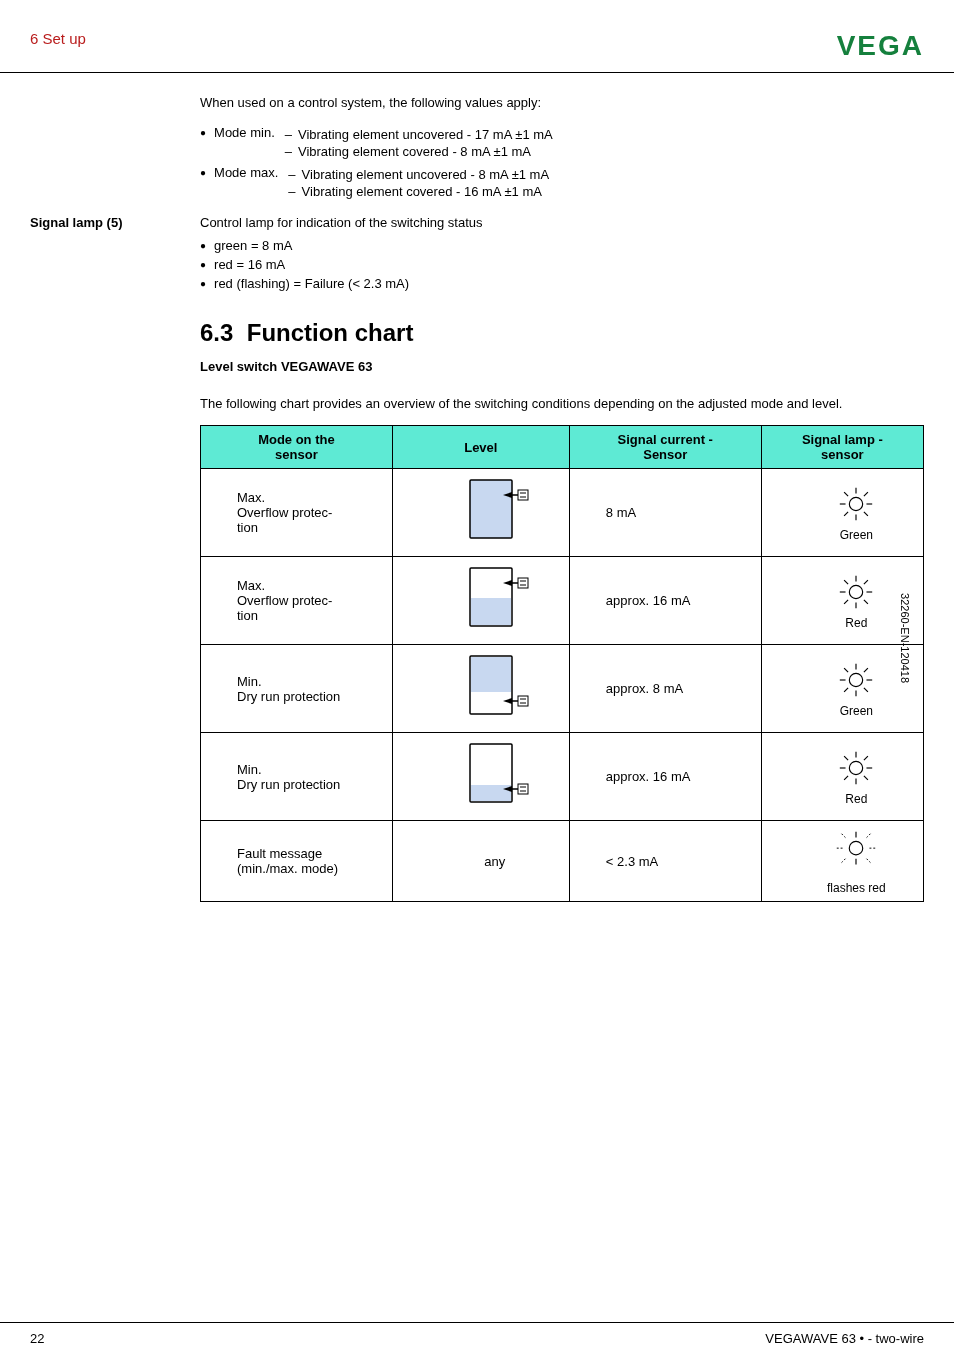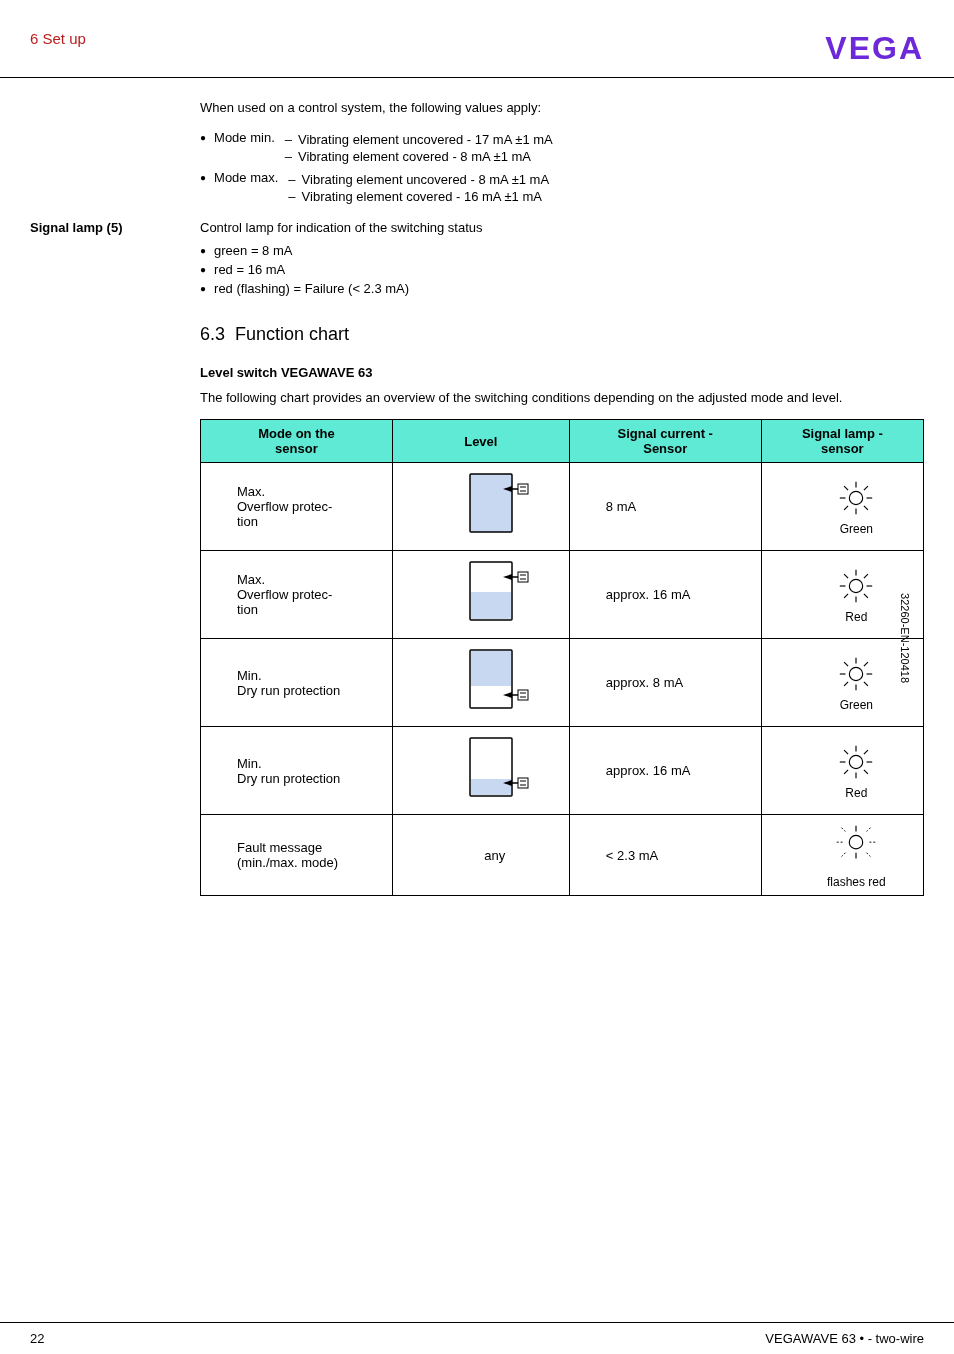--- a/index.html
+++ b/index.html
@@ -25,23 +25,23 @@
       align-items: flex-start;
       padding: 0 30px 10px 30px;
       border-bottom: 1.5px solid #000;
       margin-bottom: 20px;
     }
     .header-left {
       font-size: 15px;
       color: #b91c1c;
     }
     .logo {
-      font-size: 32px;
+      font-size: 28px;
       font-weight: 900;
-      color: #6d28d9;
+      color: #15803d;
       letter-spacing: 2px;
       font-family: Arial Black, Arial, sans-serif;
     }
     
     .content {
       padding: 0 30px 0 200px;
     }
     .intro-text {
       margin-bottom: 12px;
       line-height: 1.5;
@@ -89,28 +89,28 @@
       margin-left: -170px;
       font-weight: bold;
       font-size: 13px;
       padding-top: 0;
     }
     .signal-lamp-content {
       flex: 1;
     }
     
     .section-title {
-      font-size: 18px;
-      font-weight: normal;
-      margin-bottom: 20px;
+      font-size: 24px;
+      font-weight: bold;
+      margin-bottom: 12px;
       margin-top: 10px;
     }
     .subsection-title {
       font-weight: bold;
-      margin-bottom: 8px;
+      margin-bottom: 20px;
     }
     .chart-description {
       margin-bottom: 12px;
       line-height: 1.5;
     }
     
     .function-table {
       width: 100%;
       border-collapse: collapse;
       margin-top: 6px;

